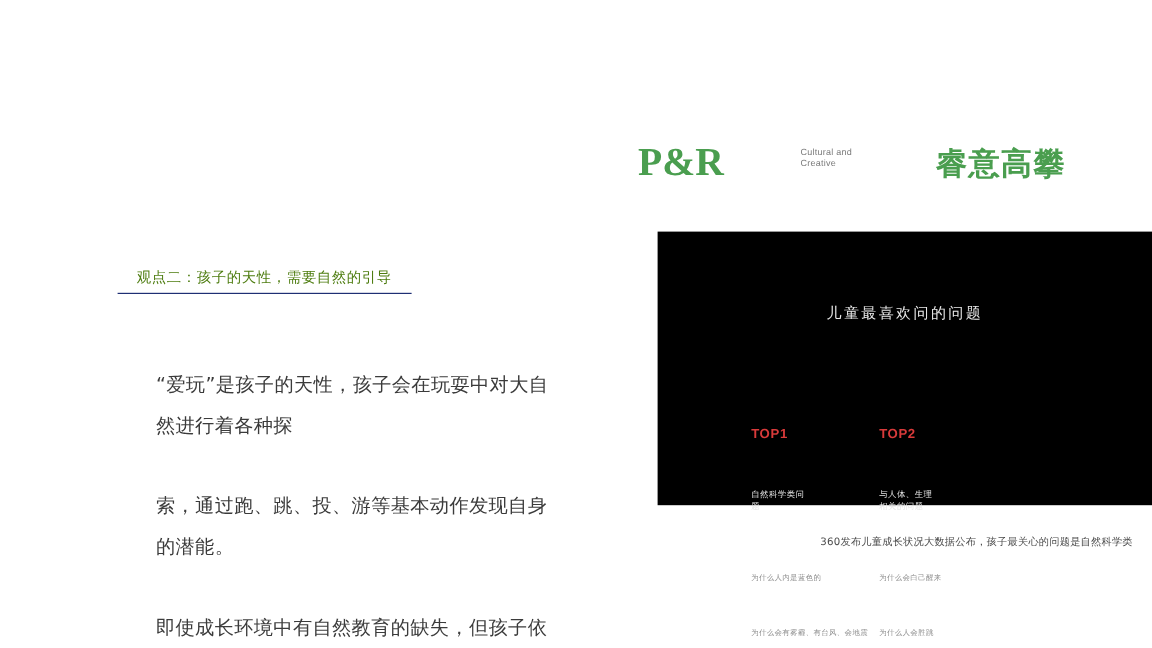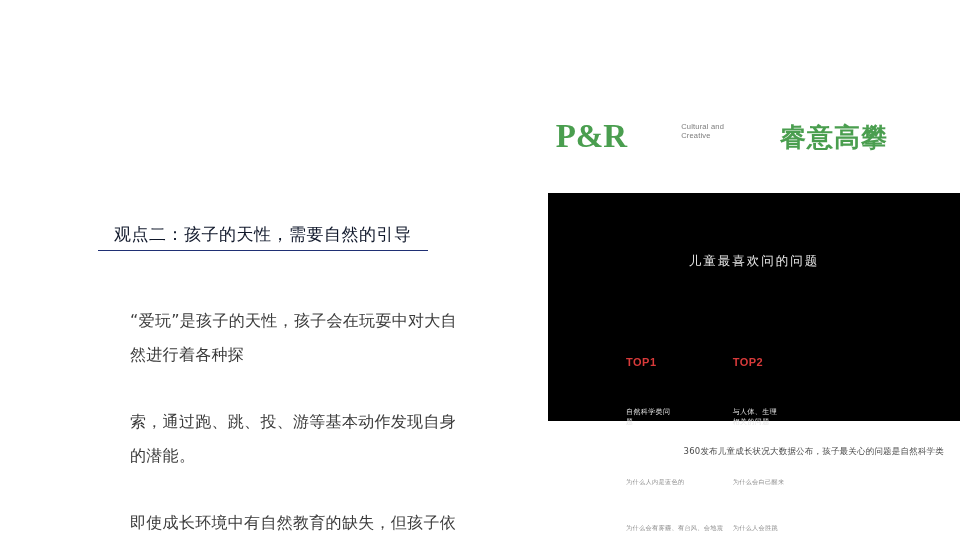--- a/index.html
+++ b/index.html
@@ -33,38 +33,39 @@
     color: #4a9e4f;
     letter-spacing: 0px;
     line-height: 1;
   }
   .logo-en {
     font-size: 7.5px;
     color: #7b7b7b;
     line-height: 1.25;
     padding-top: 5px;
     letter-spacing: .2px;
+    margin-left: 10px;
   }
   .logo-cn {
     font-family: "DejaVu Sans", sans-serif;
     font-size: 26px;
     font-weight: bold;
     color: #4a9e4f;
     letter-spacing: 1px;
     line-height: 1;
-    margin-left: 2px;
+    margin-left: 16px;
   }
 
   
   .heading {
     position: absolute;
     left: 66px;
     top: 175px;
-    font-size: 17px;
-    color: #0f172a;
+    font-size: 12px;
+    color: #4d7c0f;
     font-family: "DejaVu Sans", sans-serif;
     letter-spacing: .5px;
     border-bottom: 1px solid #1f2f74;
     padding-bottom: 4px;
   }
   .body-text {
     position: absolute;
     left: 66px;
     top: 240px;
     width: 404px;

